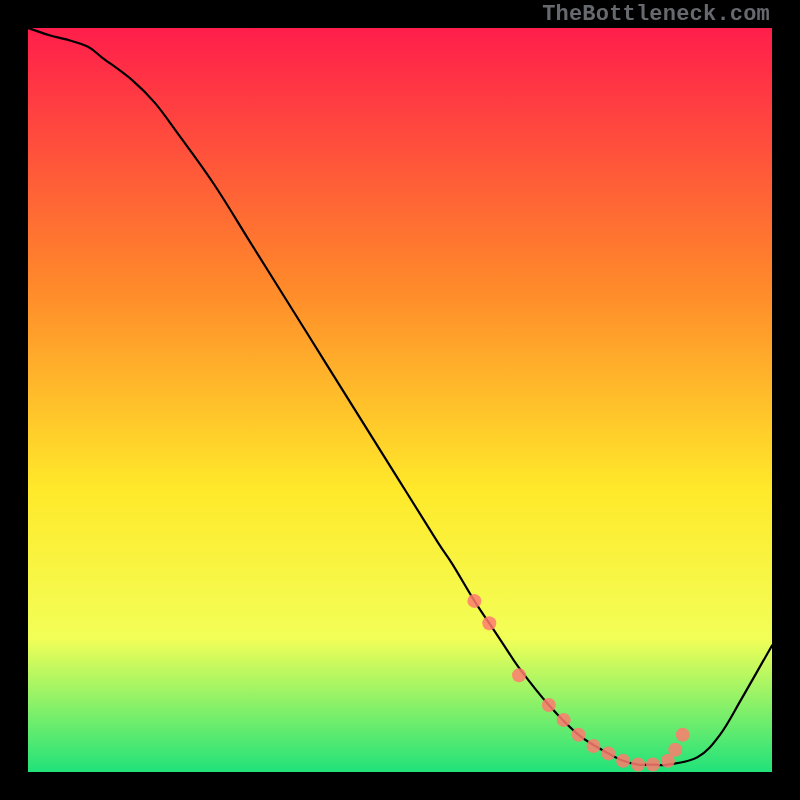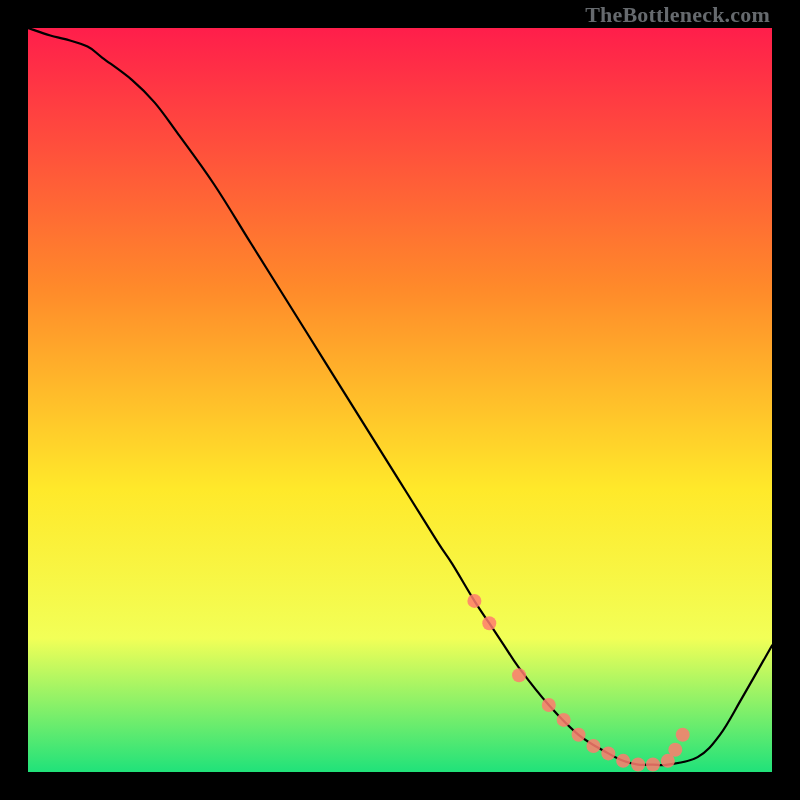--- a/index.html
+++ b/index.html
@@ -22,21 +22,21 @@
     position: absolute;
     left: 0;
     top: 0;
     width: 744px;
     height: 744px;
   }
   .watermark {
     position: absolute;
     top: 2px;
     right: 30px;
-    font-family: Liberation Serif, serif;
+    font-family: Liberation Mono, monospace;
     font-size: 22px;
     font-weight: 600;
     color: #666a6e;
     letter-spacing: 0.2px;
   }
   svg { display: block; }
 </style>
 </head>
 <body>
 

